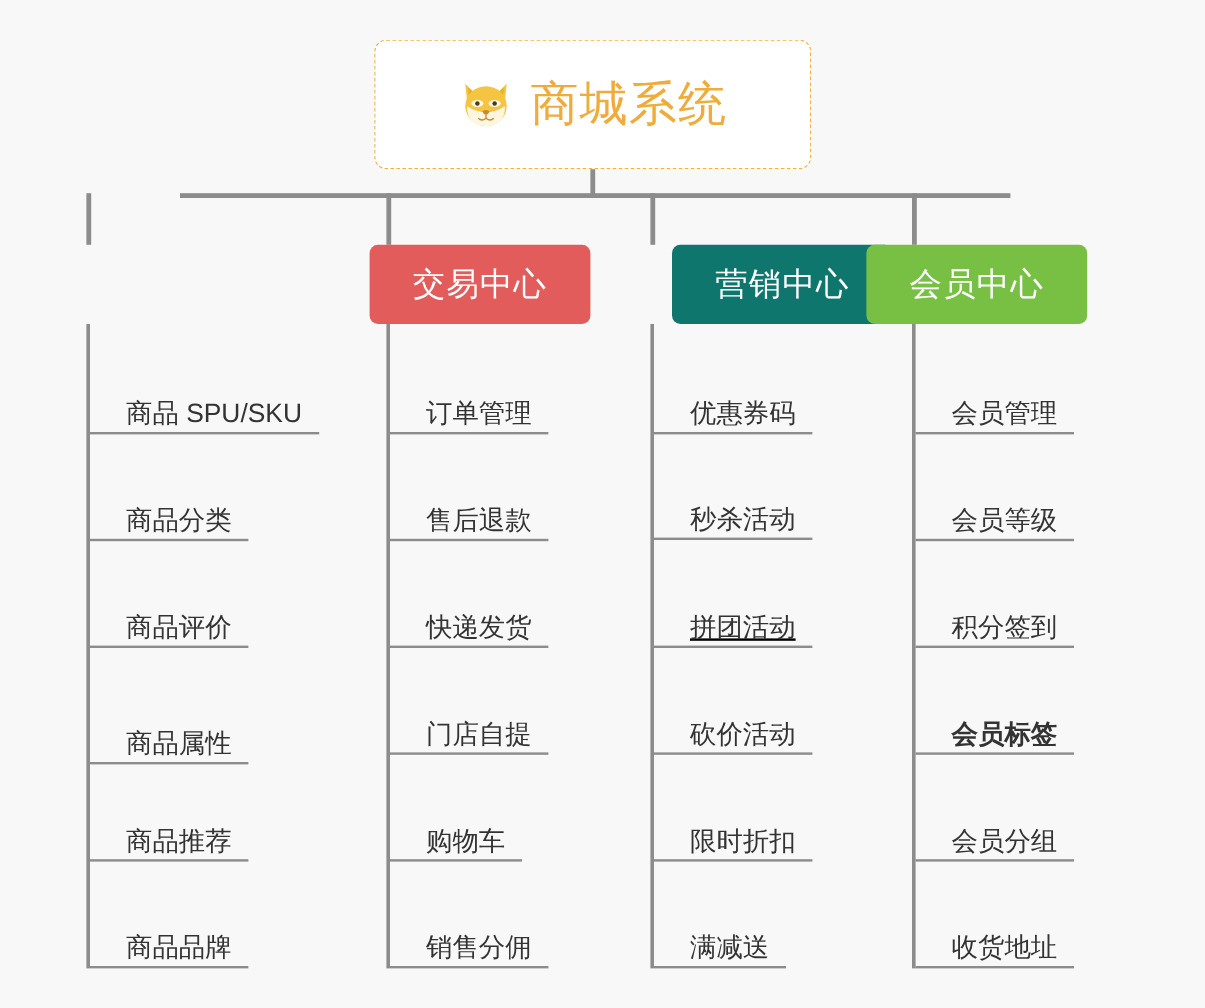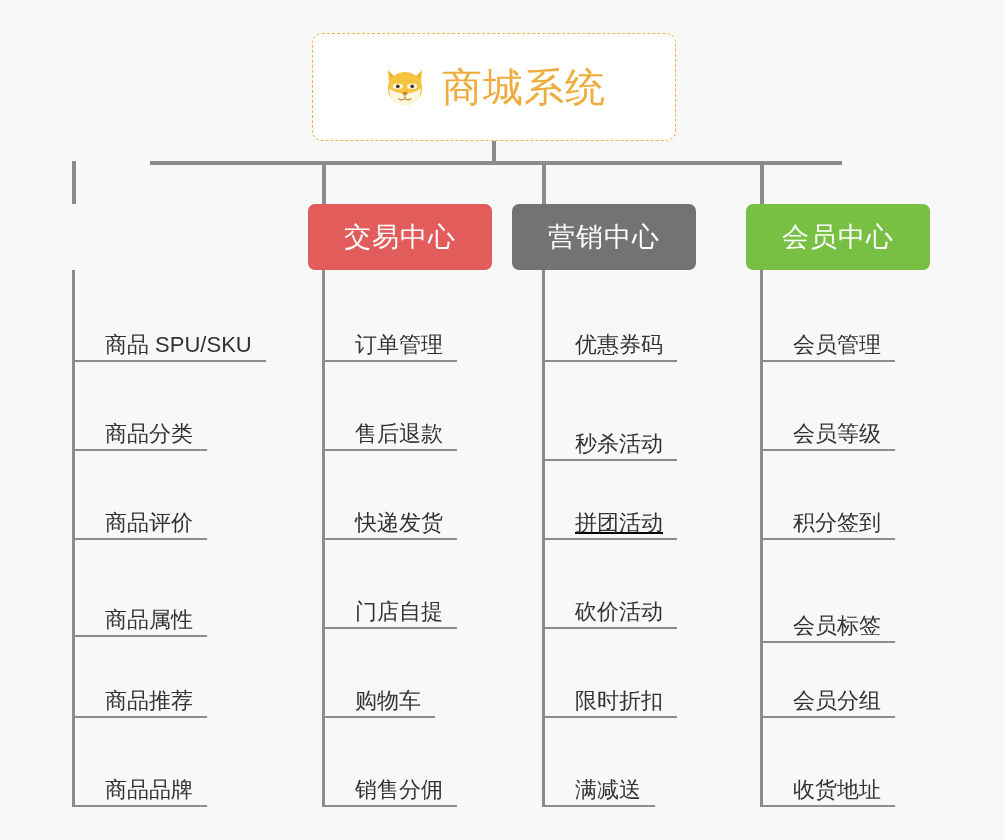--- a/index.html
+++ b/index.html
@@ -134,24 +134,24 @@
   <div class="conn conn-bus" style="background: rgb(140, 140, 140);"></div>
 
   <div class="conn conn-drop" style="left: 72px; background: rgb(140, 140, 140);"></div>
   <div class="conn conn-drop" style="left: 322px; background: rgb(140, 140, 140);"></div>
   <div class="conn conn-drop" style="left: 542px; background: rgb(140, 140, 140);"></div>
   <div class="conn conn-drop" style="left: 760px; background: rgb(140, 140, 140);"></div>
 
   <div class="cat-box" style="left: 308px; width: 184px; background: rgb(226, 92, 92);">
     <span class="cat-label">交易中心</span>
   </div>
-  <div class="cat-box" style="left: 512px; width: 184px; background: #737373;">
+  <div class="cat-box" style="left: 560px; width: 184px; background: #0f766e;">
     <span class="cat-label">营销中心</span>
   </div>
-  <div class="cat-box" style="left: 746px; width: 184px; background: rgb(119, 192, 67);">
+  <div class="cat-box" style="left: 722px; width: 184px; background: rgb(119, 192, 67);">
     <span class="cat-label">会员中心</span>
   </div>
 
   <div class="column" style="left: 72px;">
     <div class="col-spine" style="height: 537px; background: rgb(140, 140, 140);"></div>
     <div class="leaf" style="top: 48px; border-bottom-color: rgb(140, 140, 140);">
         <span class="leaf-label">商品 SPU/SKU</span>
       </div>
     <div class="leaf" style="top: 137px; border-bottom-color: rgb(140, 140, 140);">
         <span class="leaf-label">商品分类</span>
@@ -190,21 +190,21 @@
     <div class="leaf" style="top: 493px; border-bottom-color: rgb(140, 140, 140);">
         <span class="leaf-label">销售分佣</span>
       </div>
   </div>
 
   <div class="column" style="left: 542px;">
     <div class="col-spine" style="height: 537px; background: rgb(140, 140, 140);"></div>
     <div class="leaf" style="top: 48px; border-bottom-color: rgb(140, 140, 140);">
         <span class="leaf-label">优惠券码</span>
       </div>
-    <div class="leaf" style="top: 147px; border-bottom-color: rgb(140, 140, 140);">
+    <div class="leaf" style="top: 136px; border-bottom-color: rgb(140, 140, 140);">
         <span class="leaf-label">秒杀活动</span>
       </div>
     <div class="leaf" style="top: 226px; border-bottom-color: rgb(140, 140, 140); text-decoration: underline;">
         <span class="leaf-label">拼团活动</span>
       </div>
     <div class="leaf" style="top: 315px; border-bottom-color: rgb(140, 140, 140);">
         <span class="leaf-label">砍价活动</span>
       </div>
     <div class="leaf" style="top: 404px; border-bottom-color: rgb(140, 140, 140);">
         <span class="leaf-label">限时折扣</span>
@@ -218,21 +218,21 @@
     <div class="col-spine" style="height: 537px; background: rgb(140, 140, 140);"></div>
     <div class="leaf" style="top: 48px; border-bottom-color: rgb(140, 140, 140);">
         <span class="leaf-label">会员管理</span>
       </div>
     <div class="leaf" style="top: 137px; border-bottom-color: rgb(140, 140, 140);">
         <span class="leaf-label">会员等级</span>
       </div>
     <div class="leaf" style="top: 226px; border-bottom-color: rgb(140, 140, 140);">
         <span class="leaf-label">积分签到</span>
       </div>
-    <div class="leaf" style="top: 329px; border-bottom-color: rgb(140, 140, 140);">
+    <div class="leaf" style="top: 315px; border-bottom-color: rgb(140, 140, 140); font-weight: bold;">
         <span class="leaf-label">会员标签</span>
       </div>
     <div class="leaf" style="top: 404px; border-bottom-color: rgb(140, 140, 140);">
         <span class="leaf-label">会员分组</span>
       </div>
     <div class="leaf" style="top: 493px; border-bottom-color: rgb(140, 140, 140);">
         <span class="leaf-label">收货地址</span>
       </div>
   </div>
 

